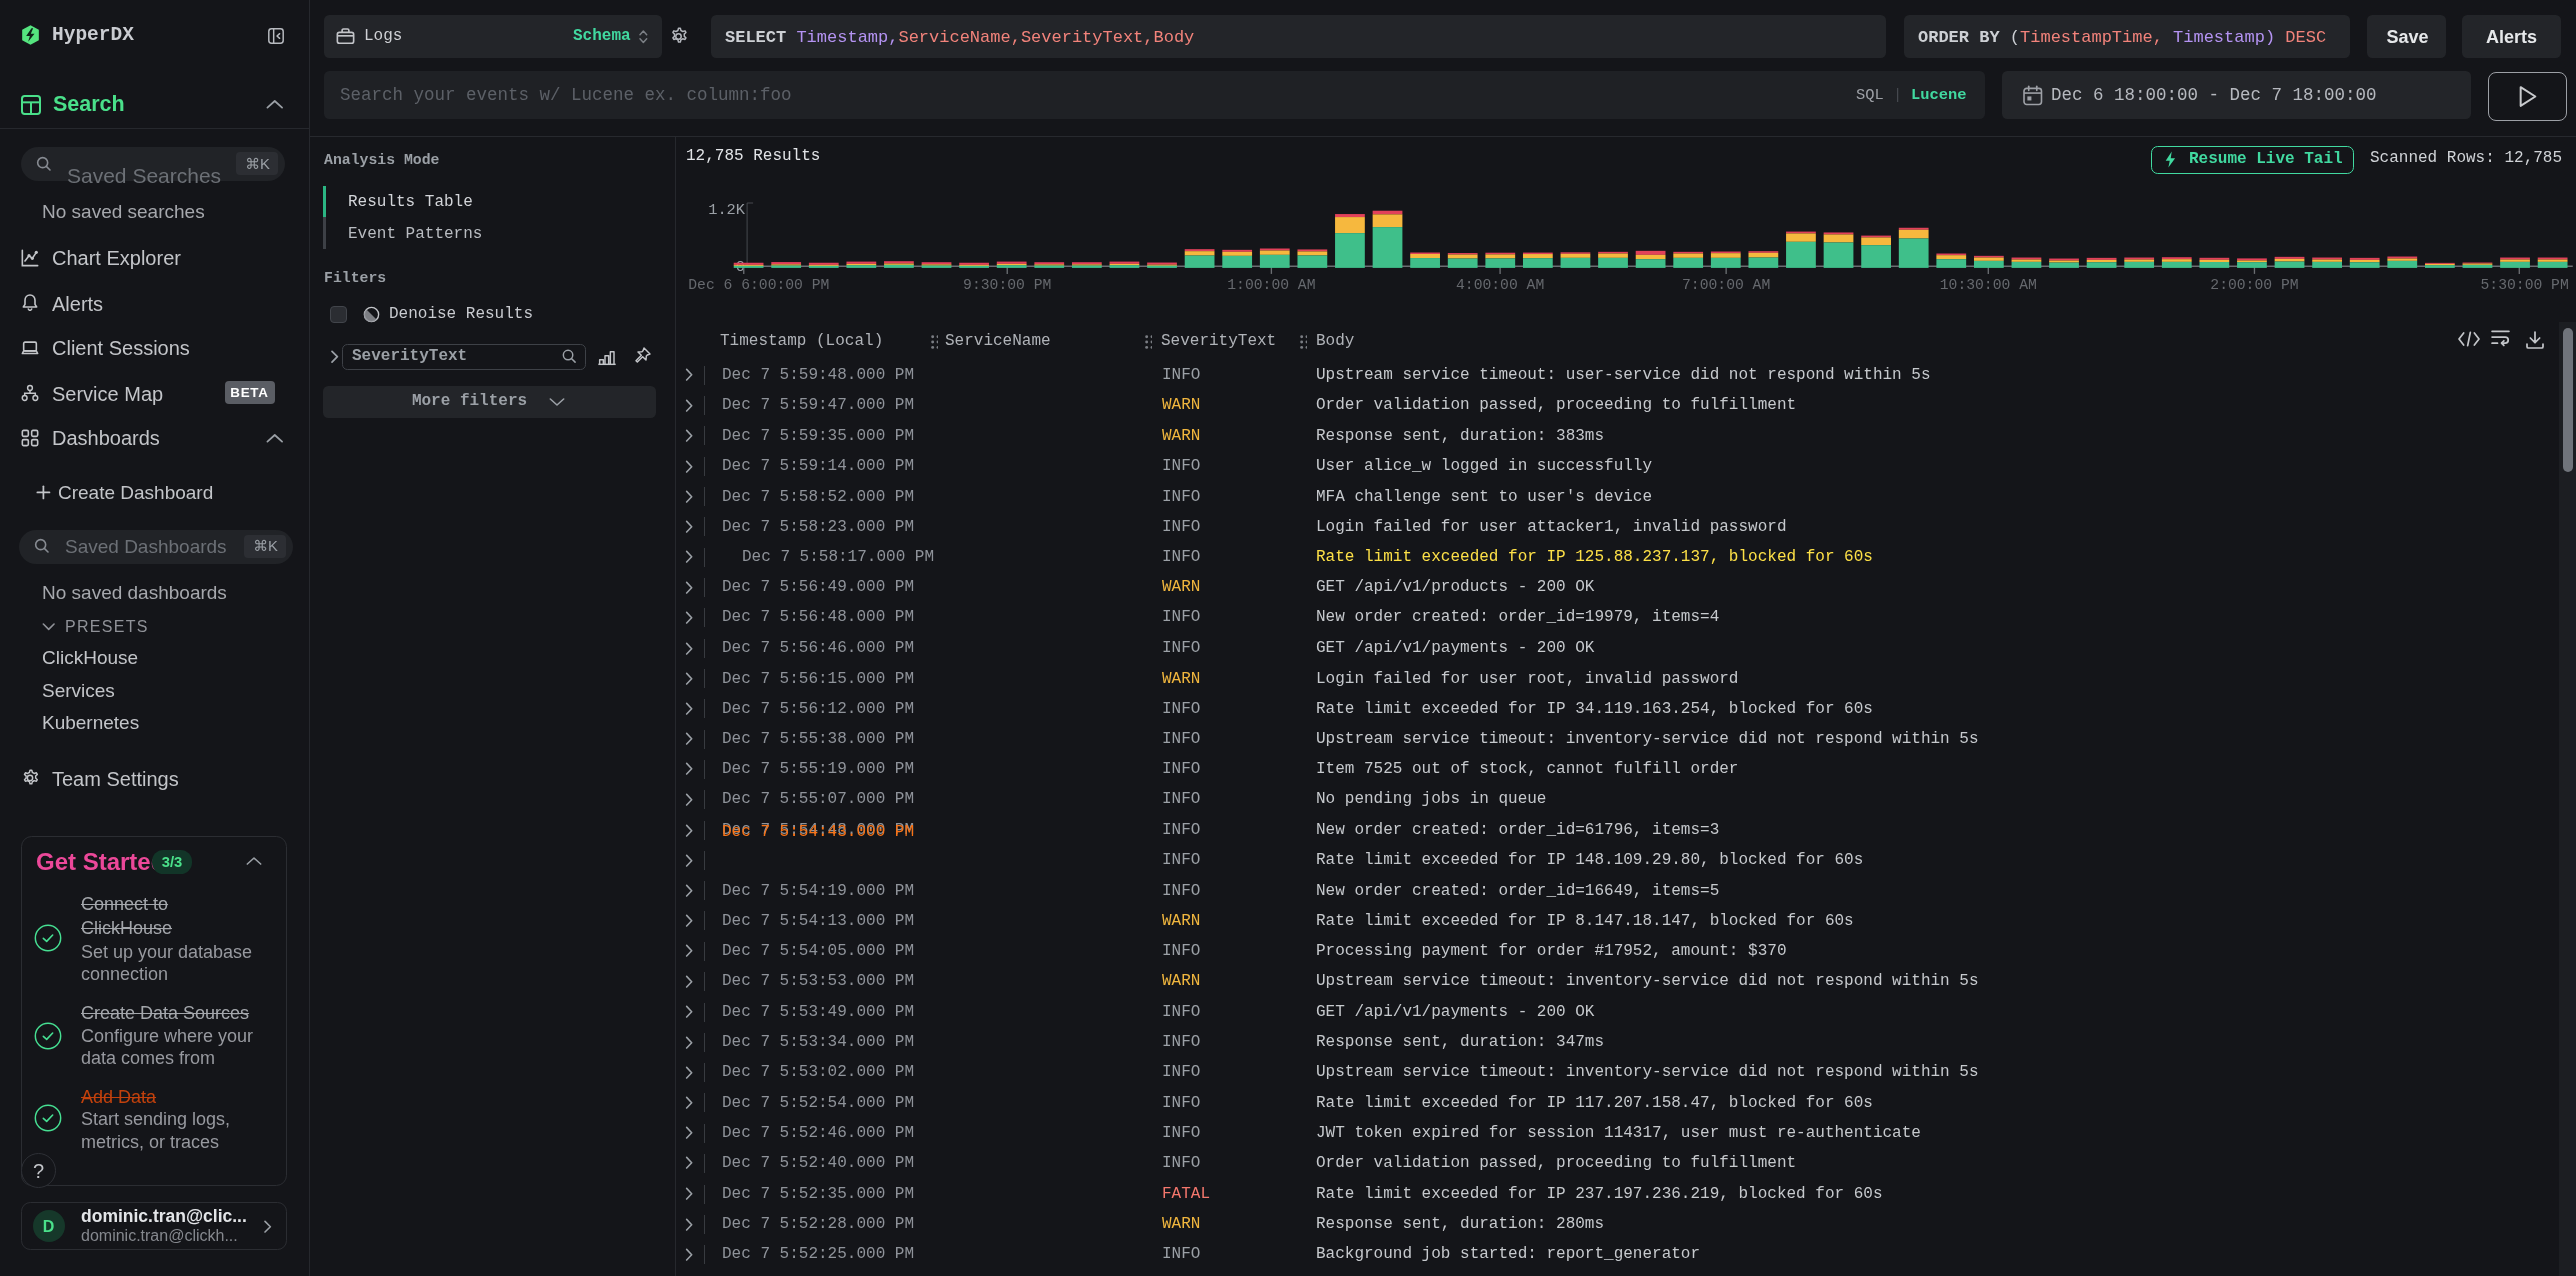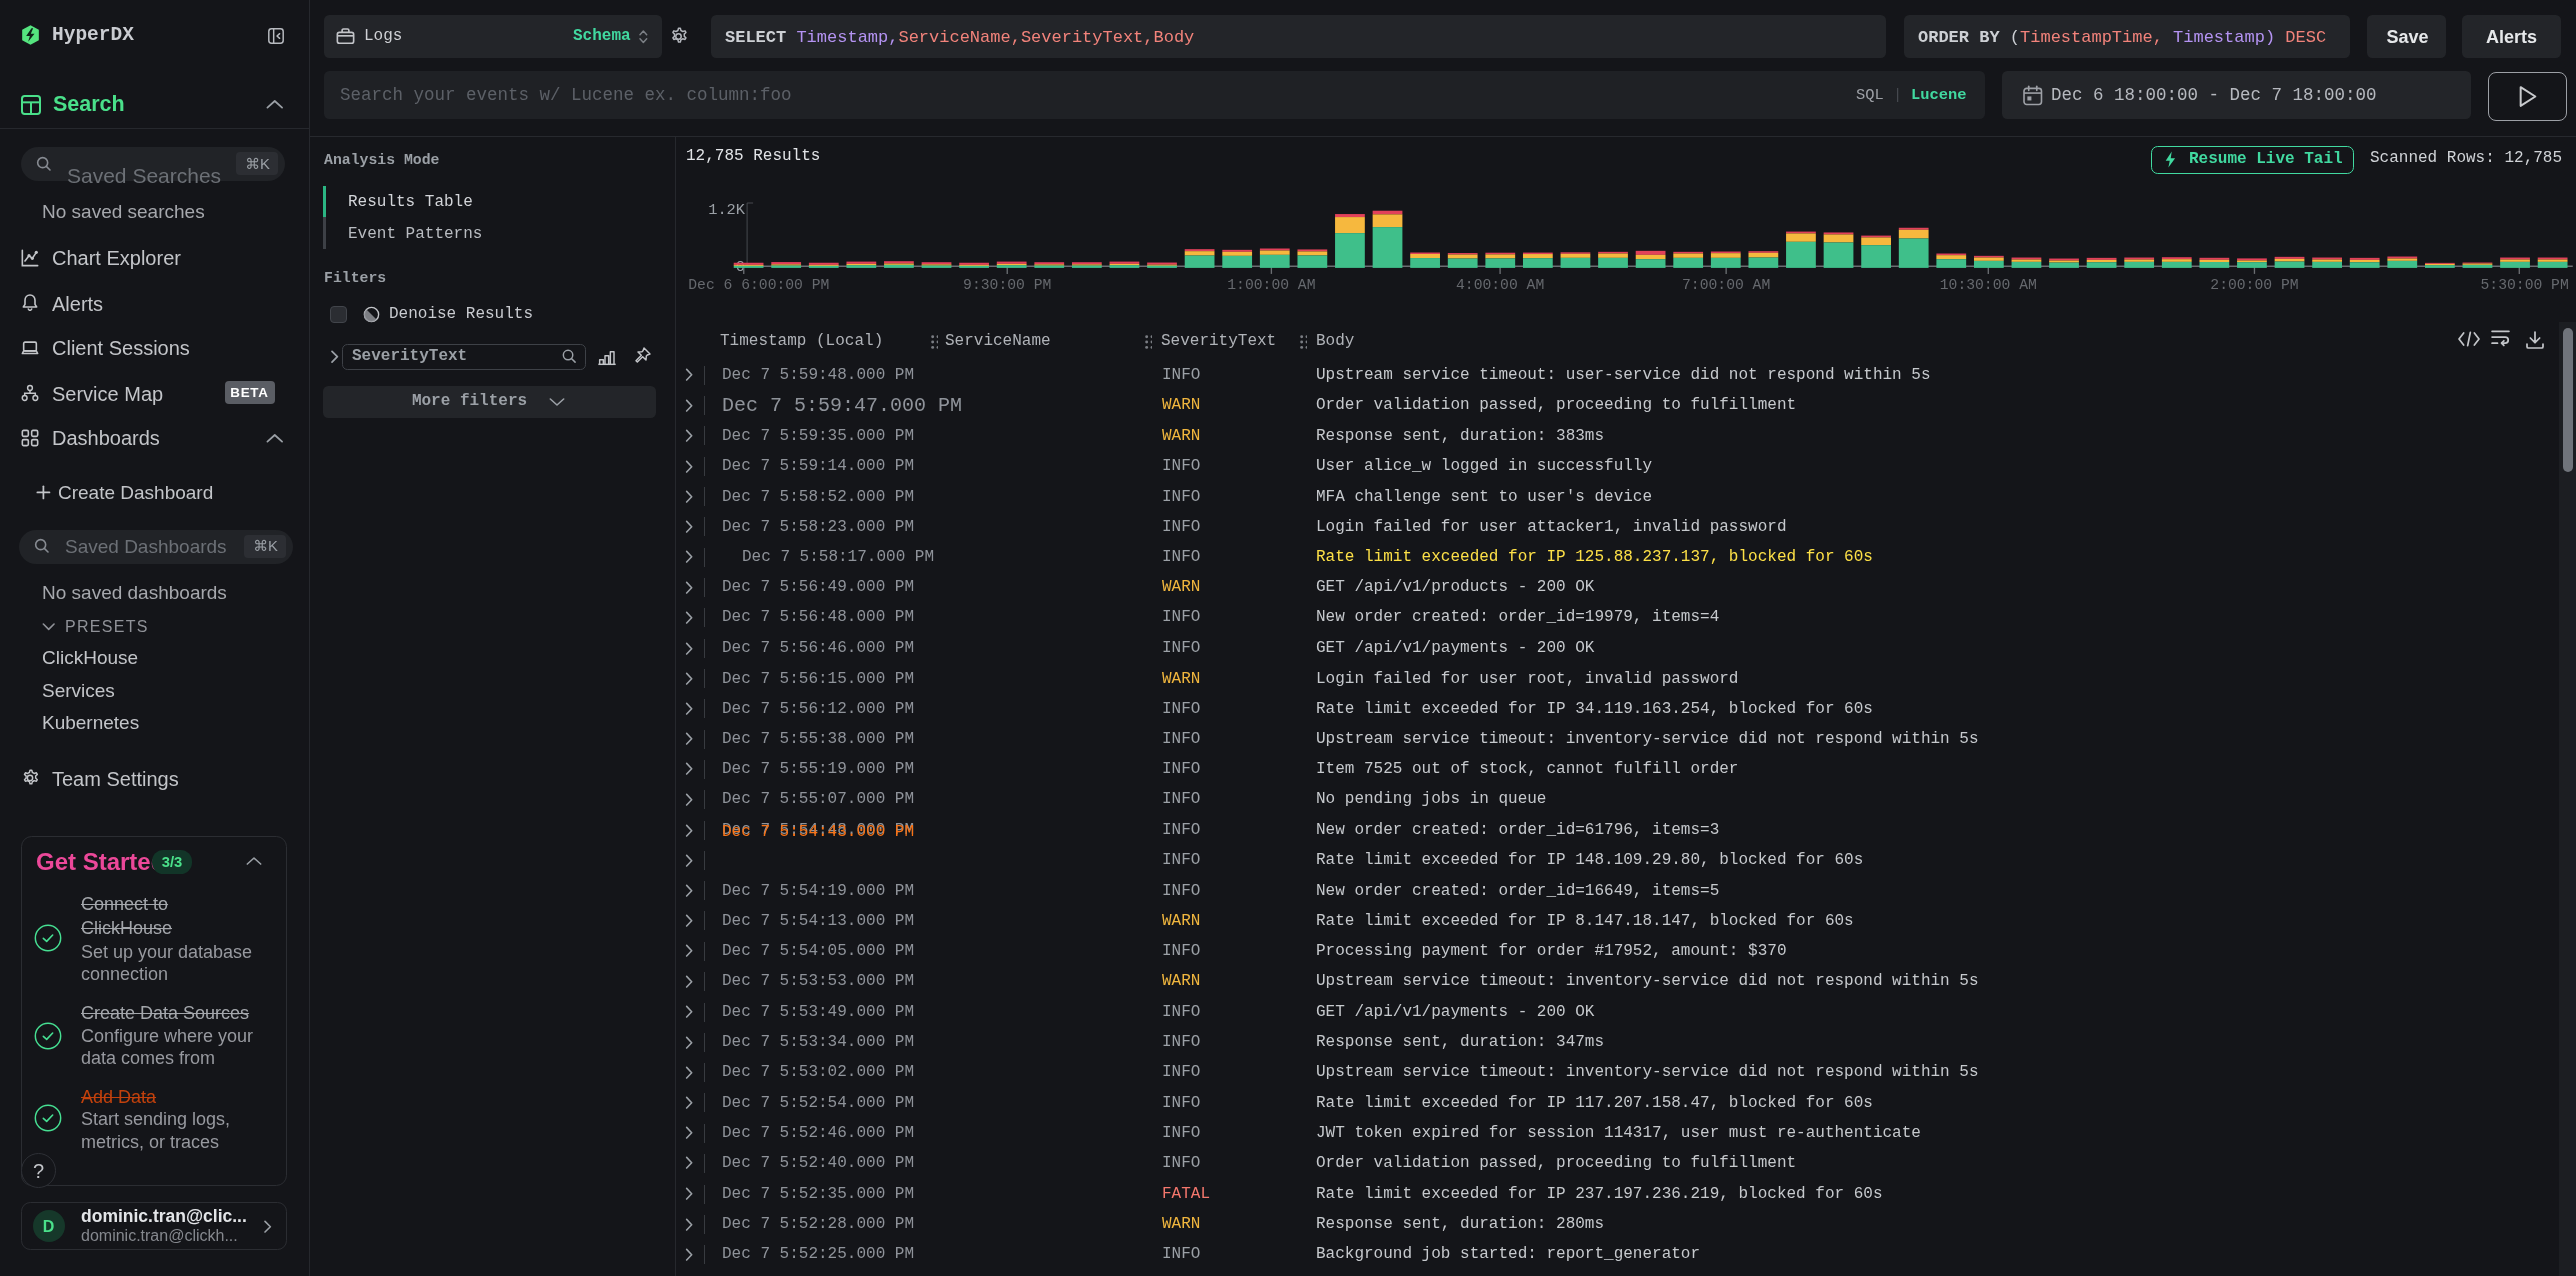--- a/index.html
+++ b/index.html
@@ -433,21 +433,21 @@
     <path d="M2.5 2 L10 10 L2.5 18" stroke="#9ba0a6" stroke-width="2.4" stroke-linecap="round" stroke-linejoin="round"></path>
   </svg>
 <div style="position:absolute;left:704px;top:366px;width:1.3px;height:19px;background:#383b40;"></div>
 <div style="position:absolute;left:722px;top:367px;font-family:'Liberation Mono',monospace;font-size:16px;line-height:17.5px;color:#8f939a;font-weight:normal;white-space:pre;">Dec 7 5:59:48.000 PM</div>
 <div style="position:absolute;left:1162px;top:367px;font-family:'Liberation Mono',monospace;font-size:16px;line-height:17.5px;color:#9ba0a6;font-weight:normal;white-space:pre;">INFO</div>
 <div style="position:absolute;left:1316px;top:367px;font-family:'Liberation Mono',monospace;font-size:16px;line-height:17.5px;color:#c6c9cd;font-weight:normal;white-space:pre;">Upstream service timeout: user-service did not respond within 5s</div>
 <svg style="position:absolute;left:685px;top:399px" width="8" height="13.4" viewBox="0 0 12 20" fill="none">
     <path d="M2.5 2 L10 10 L2.5 18" stroke="#9ba0a6" stroke-width="2.4" stroke-linecap="round" stroke-linejoin="round"></path>
   </svg>
 <div style="position:absolute;left:704px;top:396px;width:1.3px;height:19px;background:#383b40;"></div>
-<div style="position:absolute;left:722px;top:397px;font-family:'Liberation Mono',monospace;font-size:20px;line-height:17.5px;color:#8f939a;font-weight:normal;white-space:pre;">Dec 7 5:59:47.000 PM</div>
+<div style="position:absolute;left:722px;top:397px;font-family:'Liberation Mono',monospace;font-size:16px;line-height:17.5px;color:#8f939a;font-weight:normal;white-space:pre;">Dec 7 5:59:47.000 PM</div>
 <div style="position:absolute;left:1162px;top:397px;font-family:'Liberation Mono',monospace;font-size:16px;line-height:17.5px;color:#f0b63e;font-weight:normal;white-space:pre;">WARN</div>
 <div style="position:absolute;left:1316px;top:397px;font-family:'Liberation Mono',monospace;font-size:16px;line-height:17.5px;color:#c6c9cd;font-weight:normal;white-space:pre;">Order validation passed, proceeding to fulfillment</div>
 <svg style="position:absolute;left:685px;top:429px" width="8" height="13.4" viewBox="0 0 12 20" fill="none">
     <path d="M2.5 2 L10 10 L2.5 18" stroke="#9ba0a6" stroke-width="2.4" stroke-linecap="round" stroke-linejoin="round"></path>
   </svg>
 <div style="position:absolute;left:704px;top:426px;width:1.3px;height:19px;background:#383b40;"></div>
 <div style="position:absolute;left:722px;top:428px;font-family:'Liberation Mono',monospace;font-size:16px;line-height:17.5px;color:#8f939a;font-weight:normal;white-space:pre;">Dec 7 5:59:35.000 PM</div>
 <div style="position:absolute;left:1162px;top:428px;font-family:'Liberation Mono',monospace;font-size:16px;line-height:17.5px;color:#f0b63e;font-weight:normal;white-space:pre;">WARN</div>
 <div style="position:absolute;left:1316px;top:428px;font-family:'Liberation Mono',monospace;font-size:16px;line-height:17.5px;color:#c6c9cd;font-weight:normal;white-space:pre;">Response sent, duration: 383ms</div>
 <svg style="position:absolute;left:685px;top:460px" width="8" height="13.4" viewBox="0 0 12 20" fill="none">

